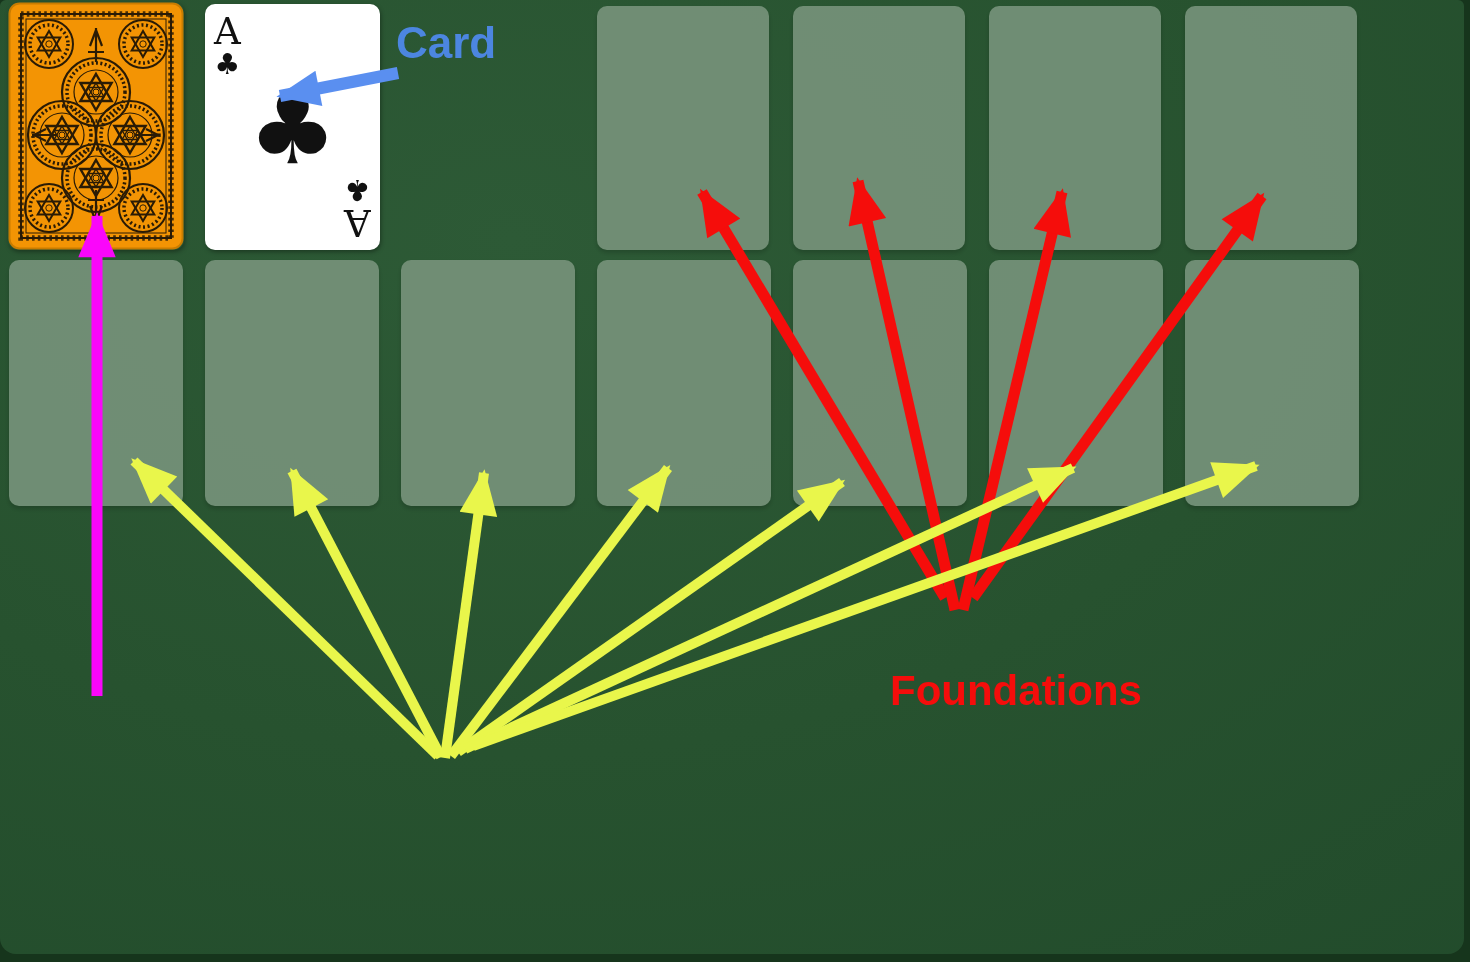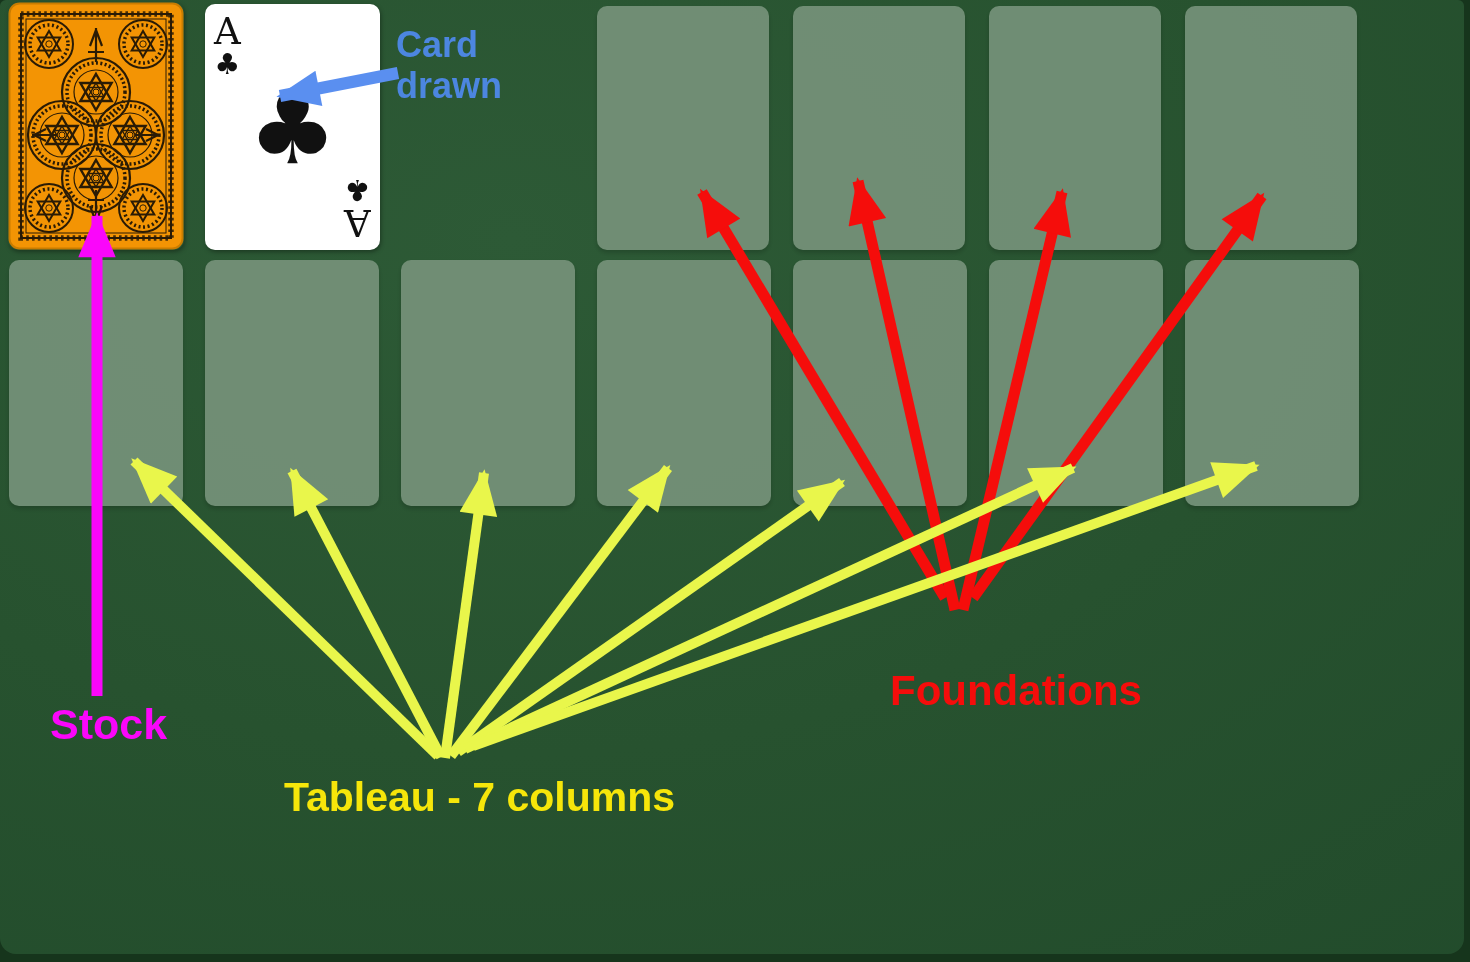--- a/index.html
+++ b/index.html
@@ -55,21 +55,21 @@
   .ln-yellow{stroke:var(--annotation-yellow);}
   .hd-yellow{fill:var(--annotation-yellow);}
   .ln-red{stroke:var(--annotation-red);}
   .hd-red{fill:var(--annotation-red);}
   .ln-magenta{stroke:var(--annotation-magenta);}
   .hd-magenta{fill:var(--annotation-magenta);}
   .ln-blue{stroke:var(--annotation-blue-arrow);}
   .hd-blue{fill:var(--annotation-blue-arrow);}
   .label{position:absolute;font-weight:bold;white-space:pre;}
   #stock-label{left:50px;top:700px;font-size:43px;color:var(--annotation-magenta);}
-  #card-drawn-label{left:396px;top:24px;font-size:36px;line-height:1.14;color:var(--annotation-blue);}
+  #card-drawn-label{left:396px;top:18px;font-size:44px;line-height:1.14;color:var(--annotation-blue);}
   #tableau-label{left:284px;top:774px;font-size:41px;color:var(--annotation-yellow-text);}
   #foundations-label{left:890px;top:638px;font-size:42px;color:var(--annotation-red);margin-top:29px;}
 </style>
 </head>
 <body>
 
 <div class="table">
 
   <div class="card" id="stock-card">
     <svg viewBox="0 0 176 248">
@@ -173,18 +173,16 @@
       <line class="ln-yellow" x1="458" y1="752" x2="842" y2="482" marker-end="url(#hy)"></line>
       <line class="ln-yellow" x1="465" y1="749" x2="1073" y2="468" marker-end="url(#hy)"></line>
       <line class="ln-yellow" x1="473" y1="746" x2="1256" y2="466" marker-end="url(#hy)"></line>
     </g>
 
     <line class="ln-magenta" stroke-width="11" x1="97" y1="696" x2="97" y2="216" marker-end="url(#hm)"></line>
 
     <line class="ln-blue" stroke-width="12" x1="398" y1="73" x2="280" y2="96" marker-end="url(#hb)"></line>
   </svg>
 
-  <div class="label" id="card-drawn-label"><span>Card</span><br><span>drawn</span></div>
-  <div class="label" id="stock-label">Stock</div>
+  <div class="label" id="card-drawn-label"><span>Card</span><br></div>
   <div class="label" id="foundations-label">Foundations</div>
-  <div class="label" id="tableau-label">Tableau - 7 columns</div>
 
 </div>
 
 </body></html>

